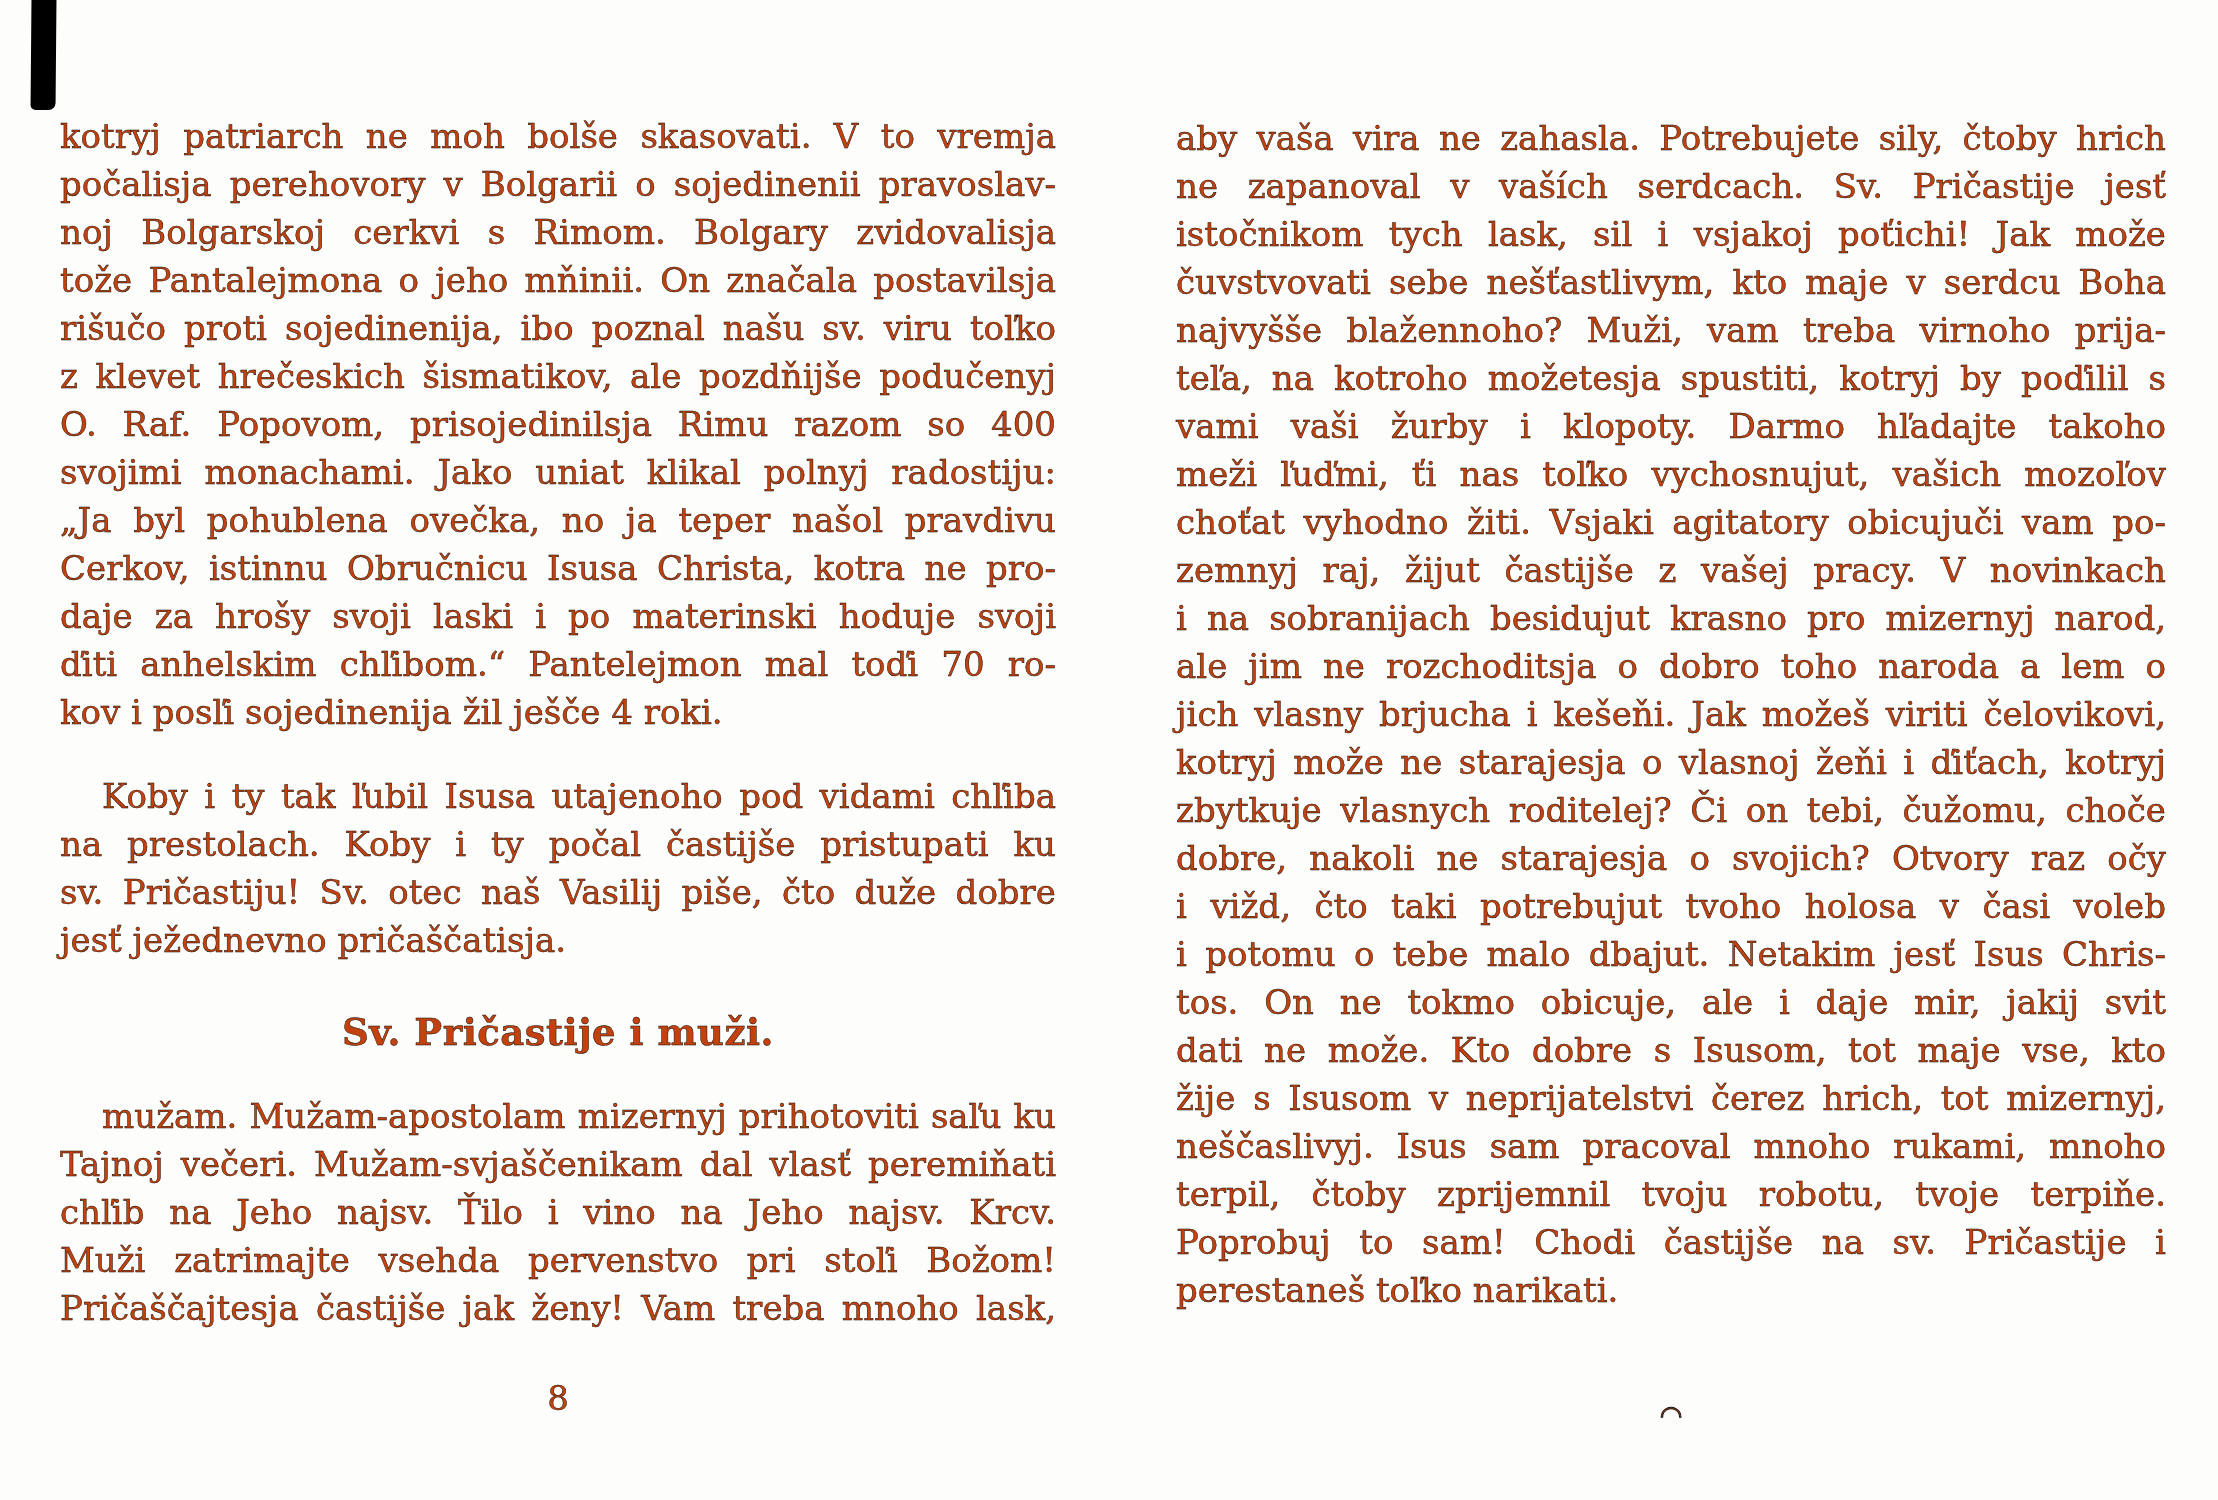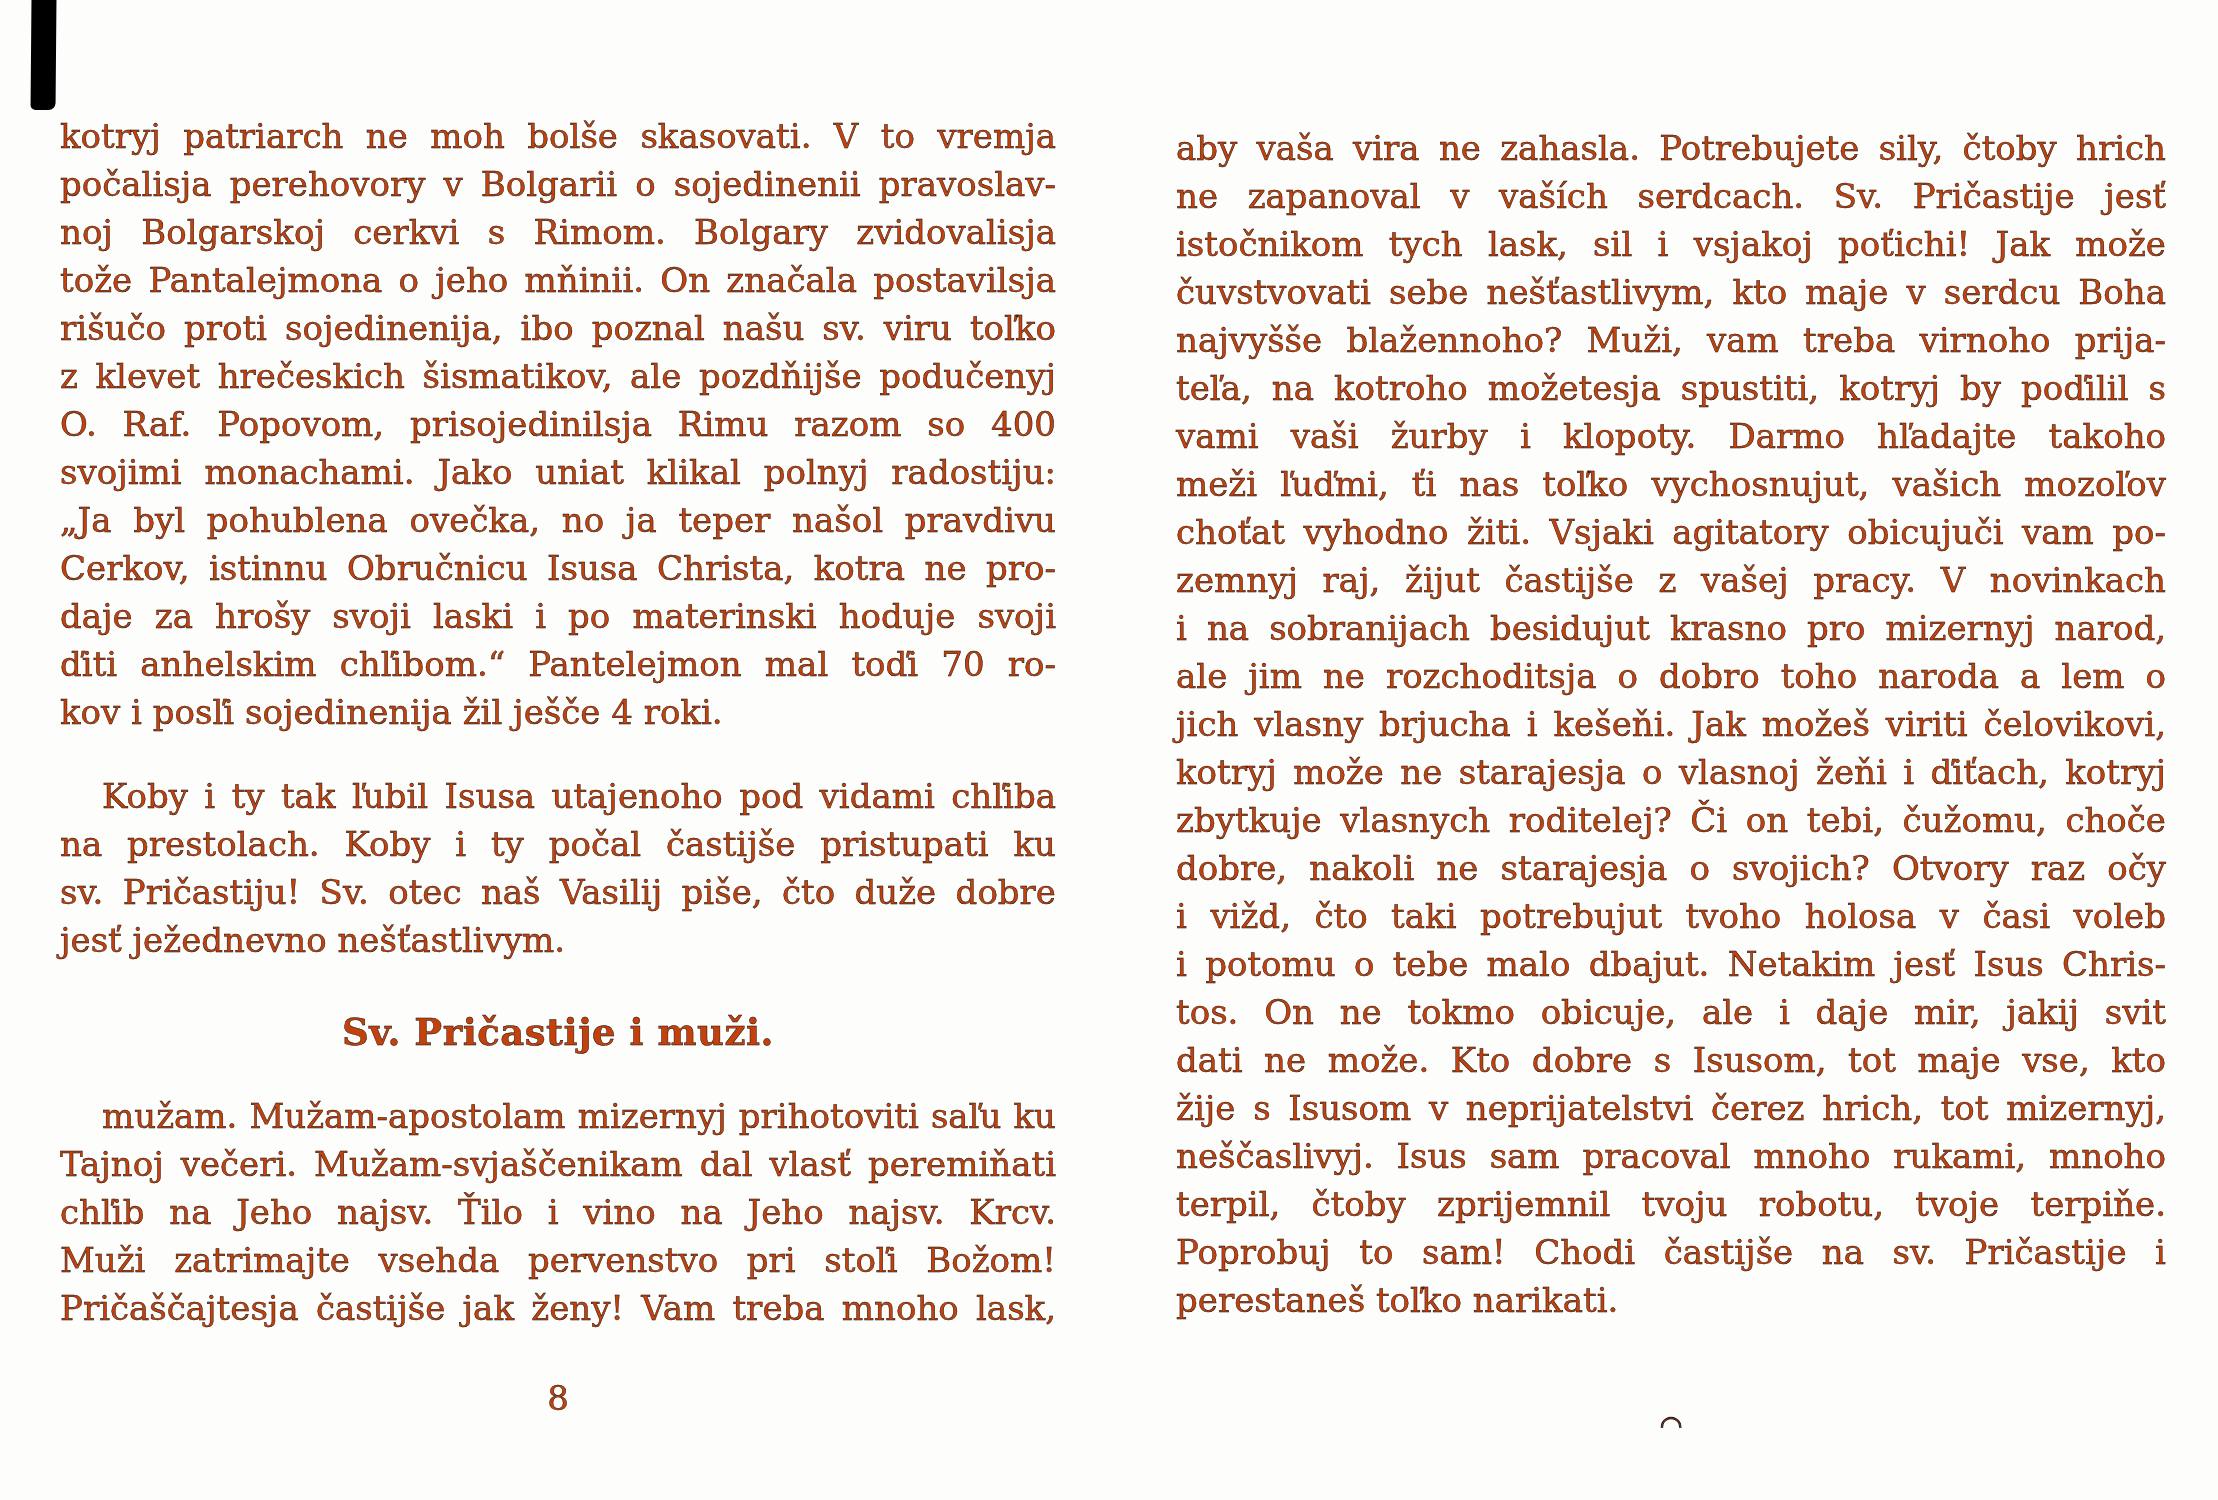--- a/index.html
+++ b/index.html
@@ -18,21 +18,21 @@
     left: 31px;
     top: 0;
     width: 25px;
     height: 110px;
     background: #000000;
     border-radius: 0 0 7px 5px;
     transform: rotate(0.5deg);
   }
   .col { position: absolute; font-size: 34px; }
   .col-left  { left: 60px;   top: 112px; width: 996px; }
-  .col-right { left: 1176px; top: 124px; width: 990px; }
+  .col-right { left: 1176px; top: 114px; width: 990px; }
   .para { margin: 0; padding: 0; }
   .jline {
     height: 48px;
     line-height: 48px;
     text-align: justify;
     text-align-last: justify;
     overflow: visible;
     white-space: nowrap;
   }
   .endpara .jline:last-child { text-align-last: left; }
@@ -78,21 +78,21 @@
         <div class="jline">„Ja byl pohublena ovečka, no ja teper našol pravdivu</div>
         <div class="jline">Cerkov, istinnu Obručnicu Isusa Christa, kotra ne pro-</div>
         <div class="jline">daje za hrošy svoji laski i po materinski hoduje svoji</div>
         <div class="jline">ďiti anhelskim chľibom.“ Pantelejmon mal toďi 70 ro-</div>
         <div class="jline">kov i posľi sojedinenija žil ješče 4 roki.</div>
       </div>
     <div class="para indent-first endpara">
         <div class="jline">Koby i ty tak ľubil Isusa utajenoho pod vidami chľiba</div>
         <div class="jline">na prestolach. Koby i ty počal častijše pristupati ku</div>
         <div class="jline">sv. Pričastiju! Sv. otec naš Vasilij piše, čto duže dobre</div>
-        <div class="jline">jesť ježednevno nešťastlivym.</div>
+        <div class="jline">jesť ježednevno pričaščatisja.</div>
       </div>
     <h2 class="heading">Sv. Pričastije i muži.</h2>
     <div class="para indent-first">
         <div class="jline">mužam. Mužam-apostolam mizernyj prihotoviti saľu ku</div>
         <div class="jline">Tajnoj večeri. Mužam-svjaščenikam dal vlasť peremiňati</div>
         <div class="jline">chľib na Jeho najsv. Ťilo i vino na Jeho najsv. Krcv.</div>
         <div class="jline">Muži zatrimajte vsehda pervenstvo pri stoľi Božom!</div>
         <div class="jline">Pričaščajtesja častijše jak ženy! Vam treba mnoho lask,</div>
       </div>
     <div class="page-number">8</div>

